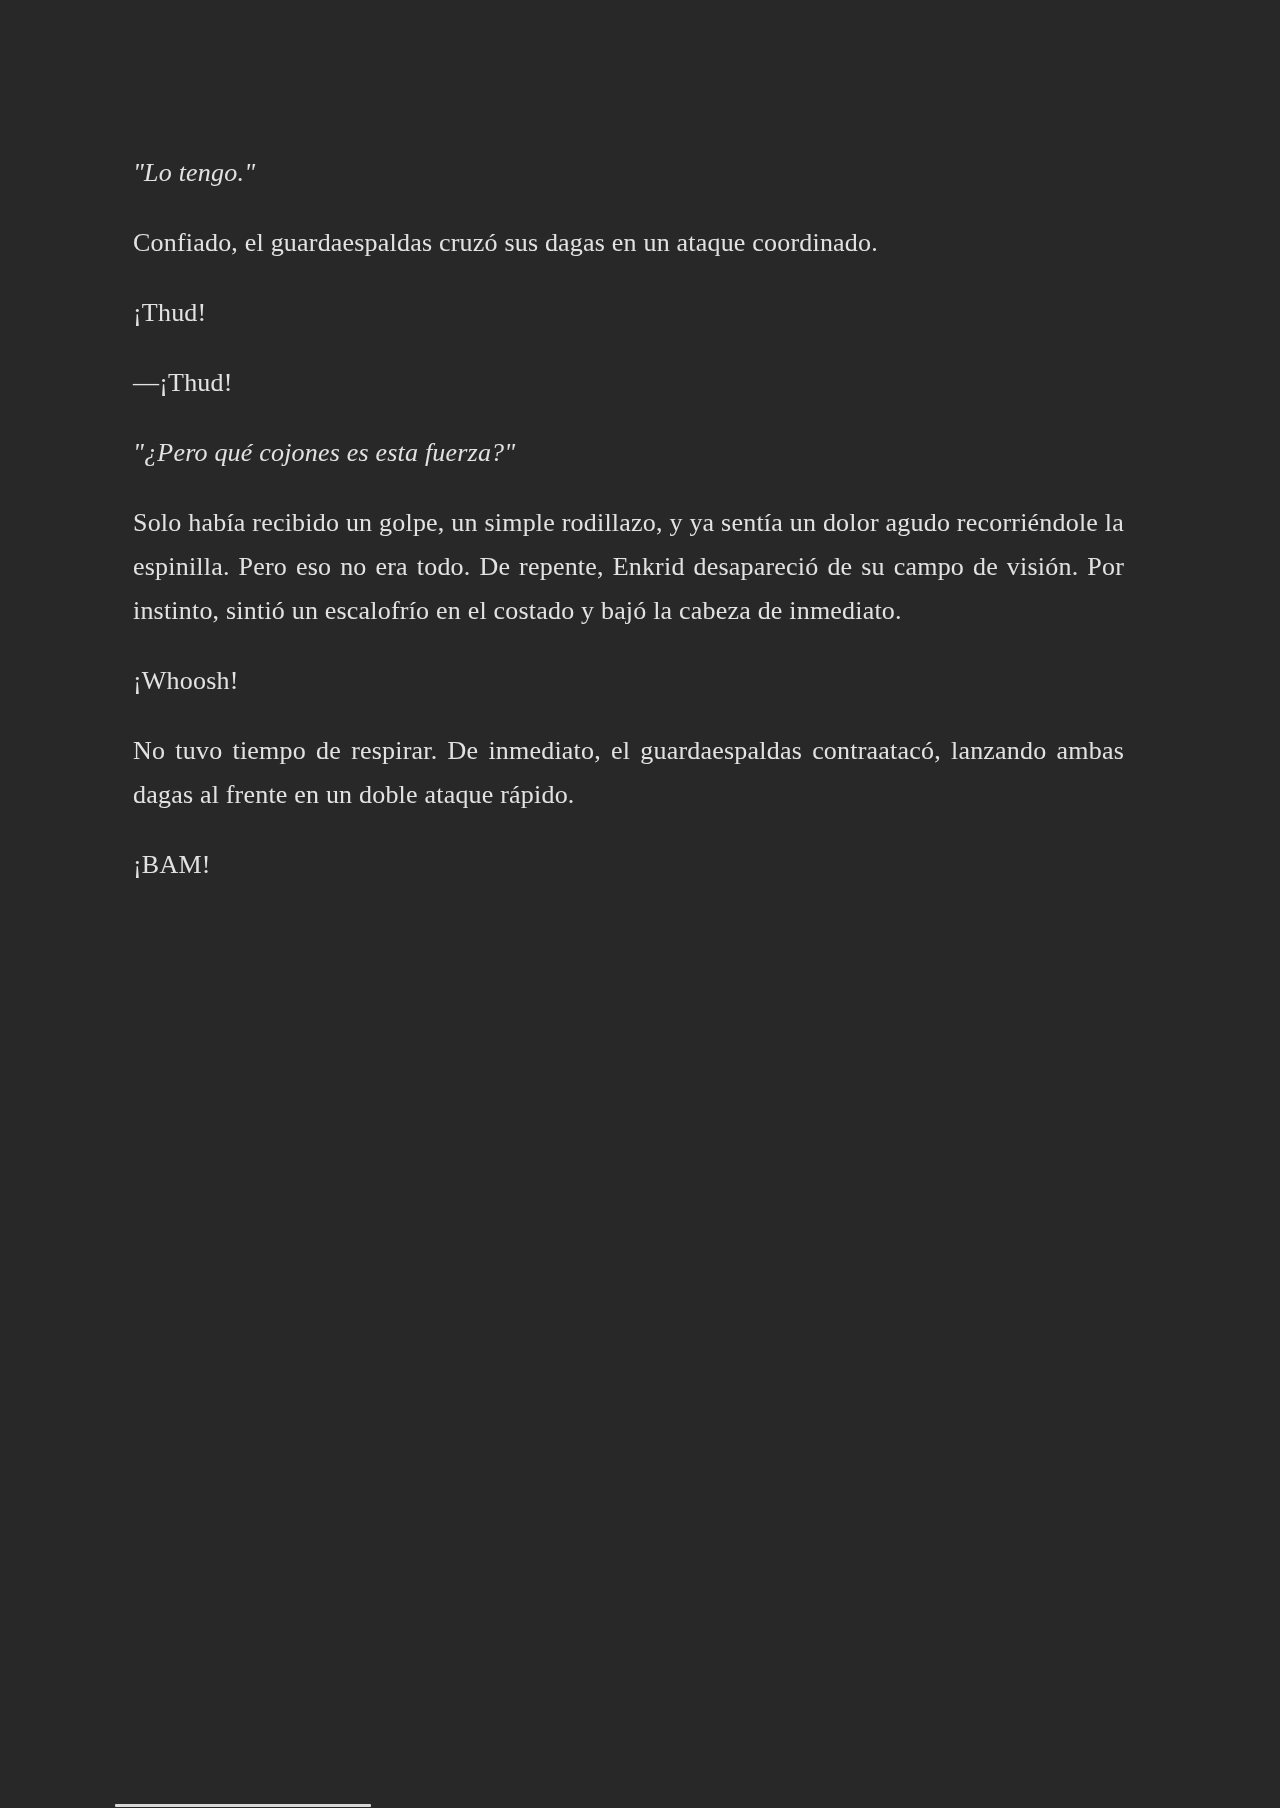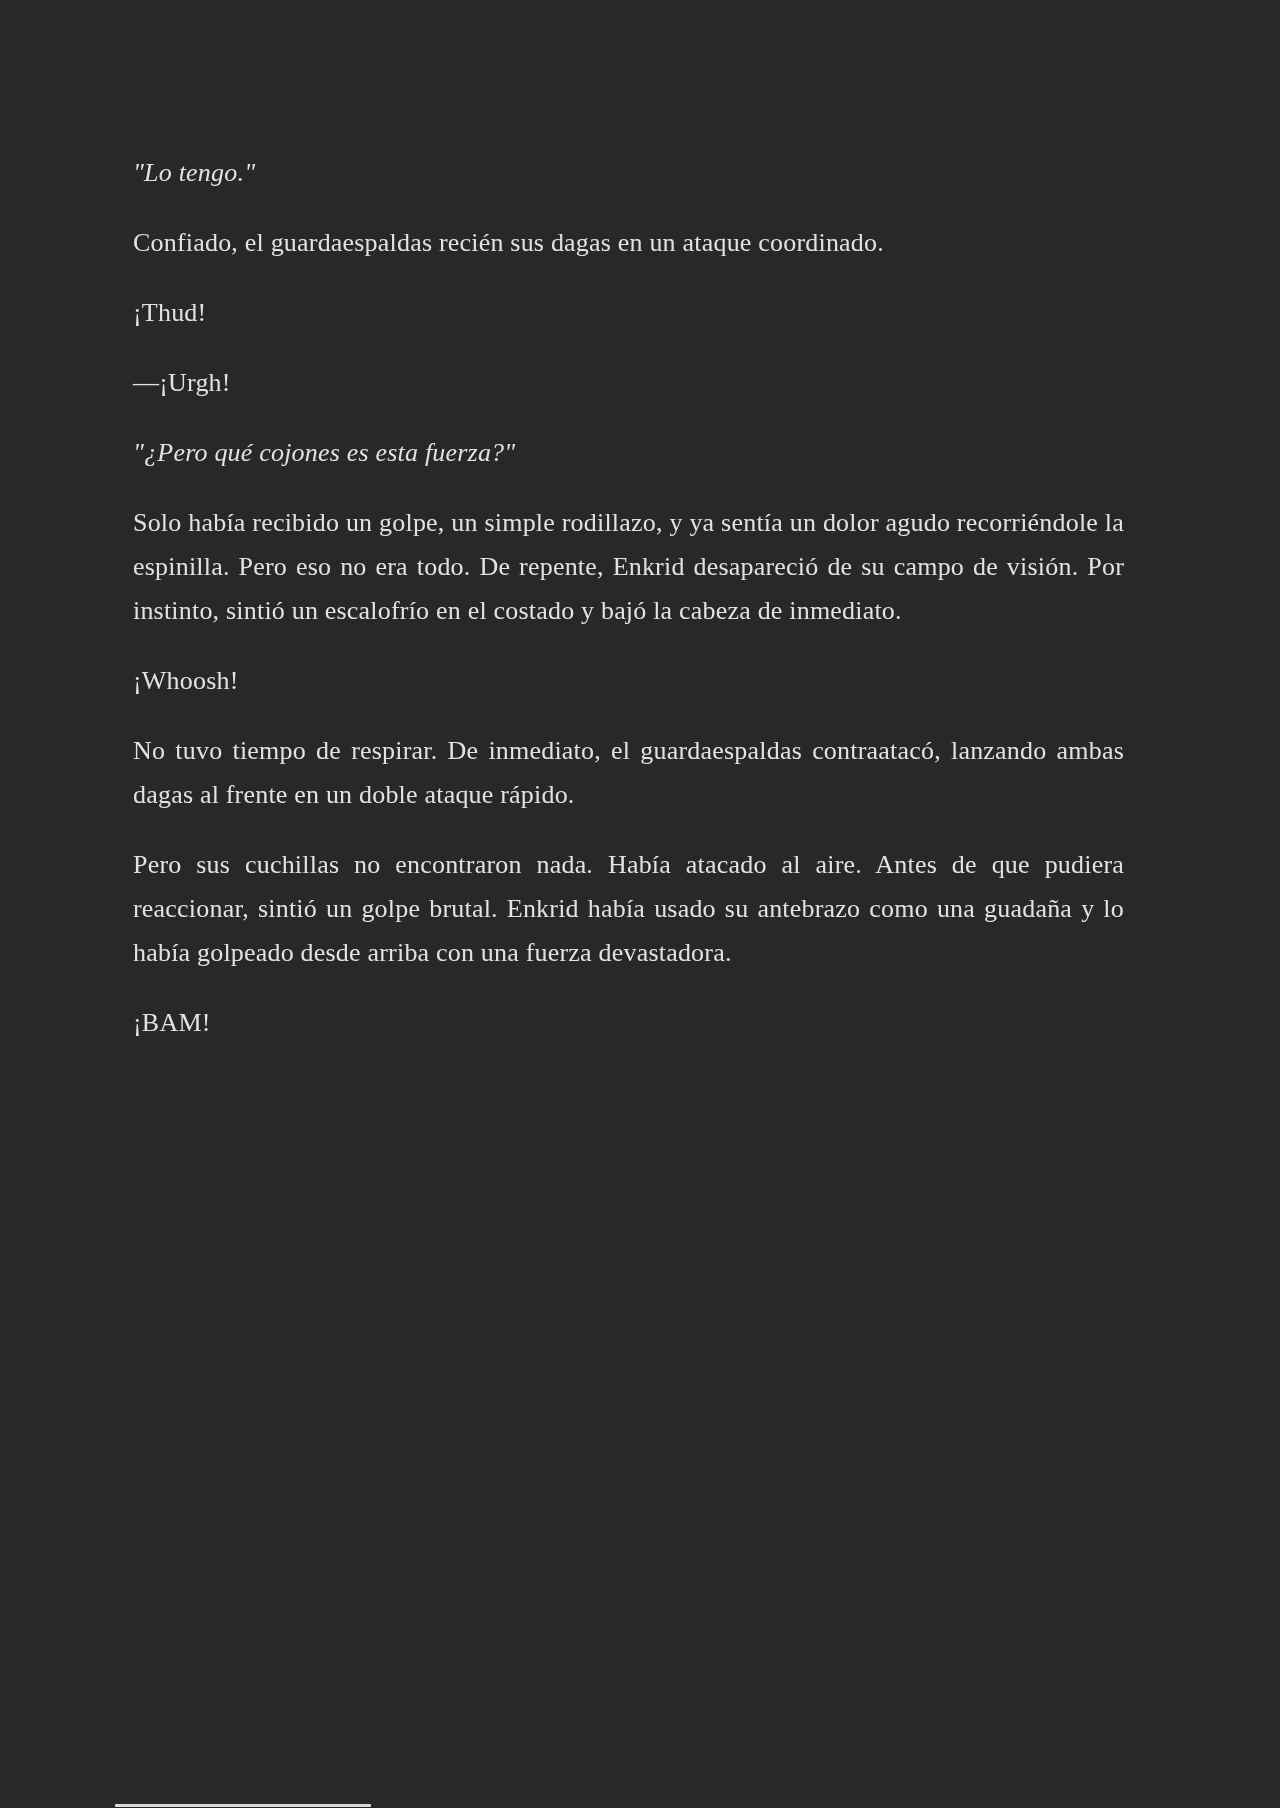--- a/index.html
+++ b/index.html
@@ -48,24 +48,23 @@
     background: #d8d8d8;
     border-radius: 1px;
   }
 </style>
 </head>
 <body>
 
 <div class="reader-page">
   <main class="chapter-text">
       <p class="italic">"Lo tengo."</p>
-      <p>Confiado, el guardaespaldas recién sus dagas en un ataque coordinado.</p>
+      <p>Confiado, el guardaespaldas cruzó sus dagas en un ataque coordinado.</p>
       <p>¡Thud!</p>
-      <p>—¡Urgh!</p>
+      <p>—¡Thud!</p>
       <p class="italic">"¿Pero qué cojones es esta fuerza?"</p>
       <p>Solo había recibido un golpe, un simple rodillazo, y ya sentía un dolor agudo recorriéndole la espinilla. Pero eso no era todo. De repente, Enkrid desapareció de su campo de visión. Por instinto, sintió un escalofrío en el costado y bajó la cabeza de inmediato.</p>
       <p>¡Whoosh!</p>
       <p>No tuvo tiempo de respirar. De inmediato, el guardaespaldas contraatacó, lanzando ambas dagas al frente en un doble ataque rápido.</p>
-      <p>Pero sus cuchillas no encontraron nada. Había atacado al aire. Antes de que pudiera reaccionar, sintió un golpe brutal. Enkrid había usado su antebrazo como una guadaña y lo había golpeado desde arriba con una fuerza devastadora.</p>
       <p>¡BAM!</p>
     </main>
   <div class="progress-bar"></div>
 </div>
 
 </body></html>

